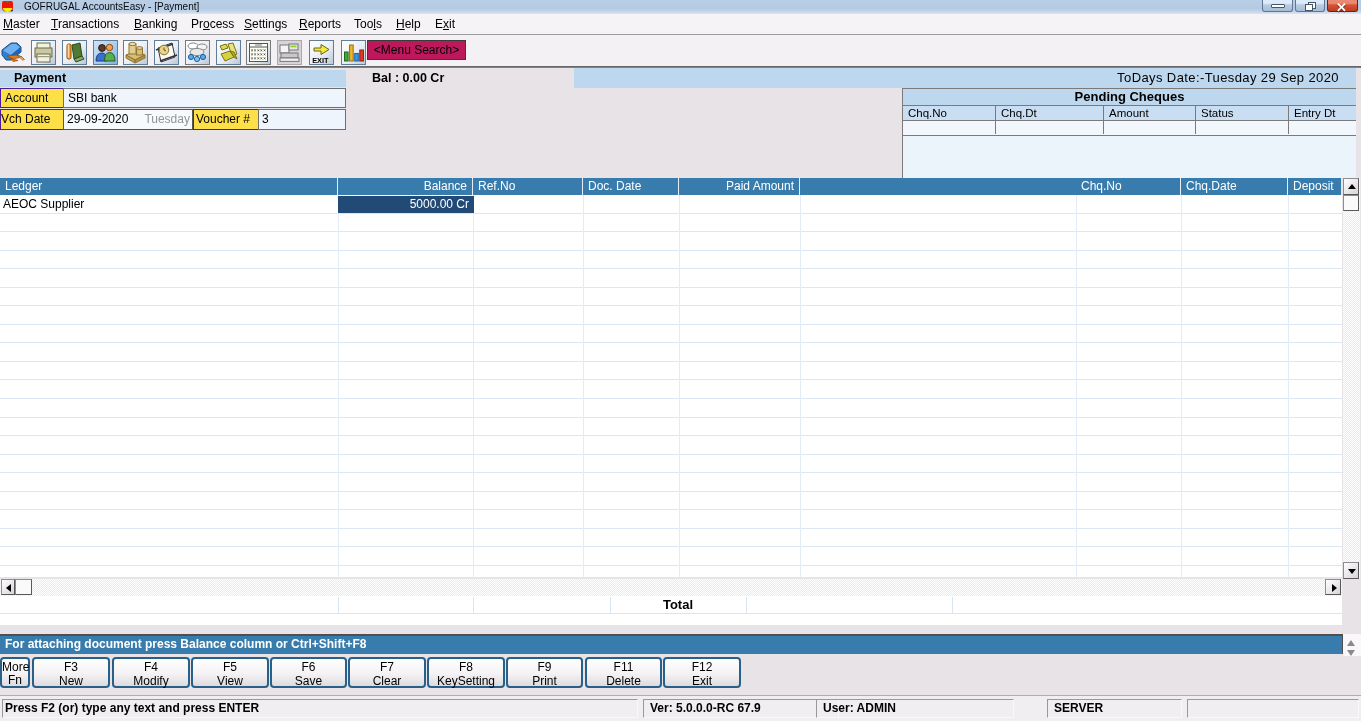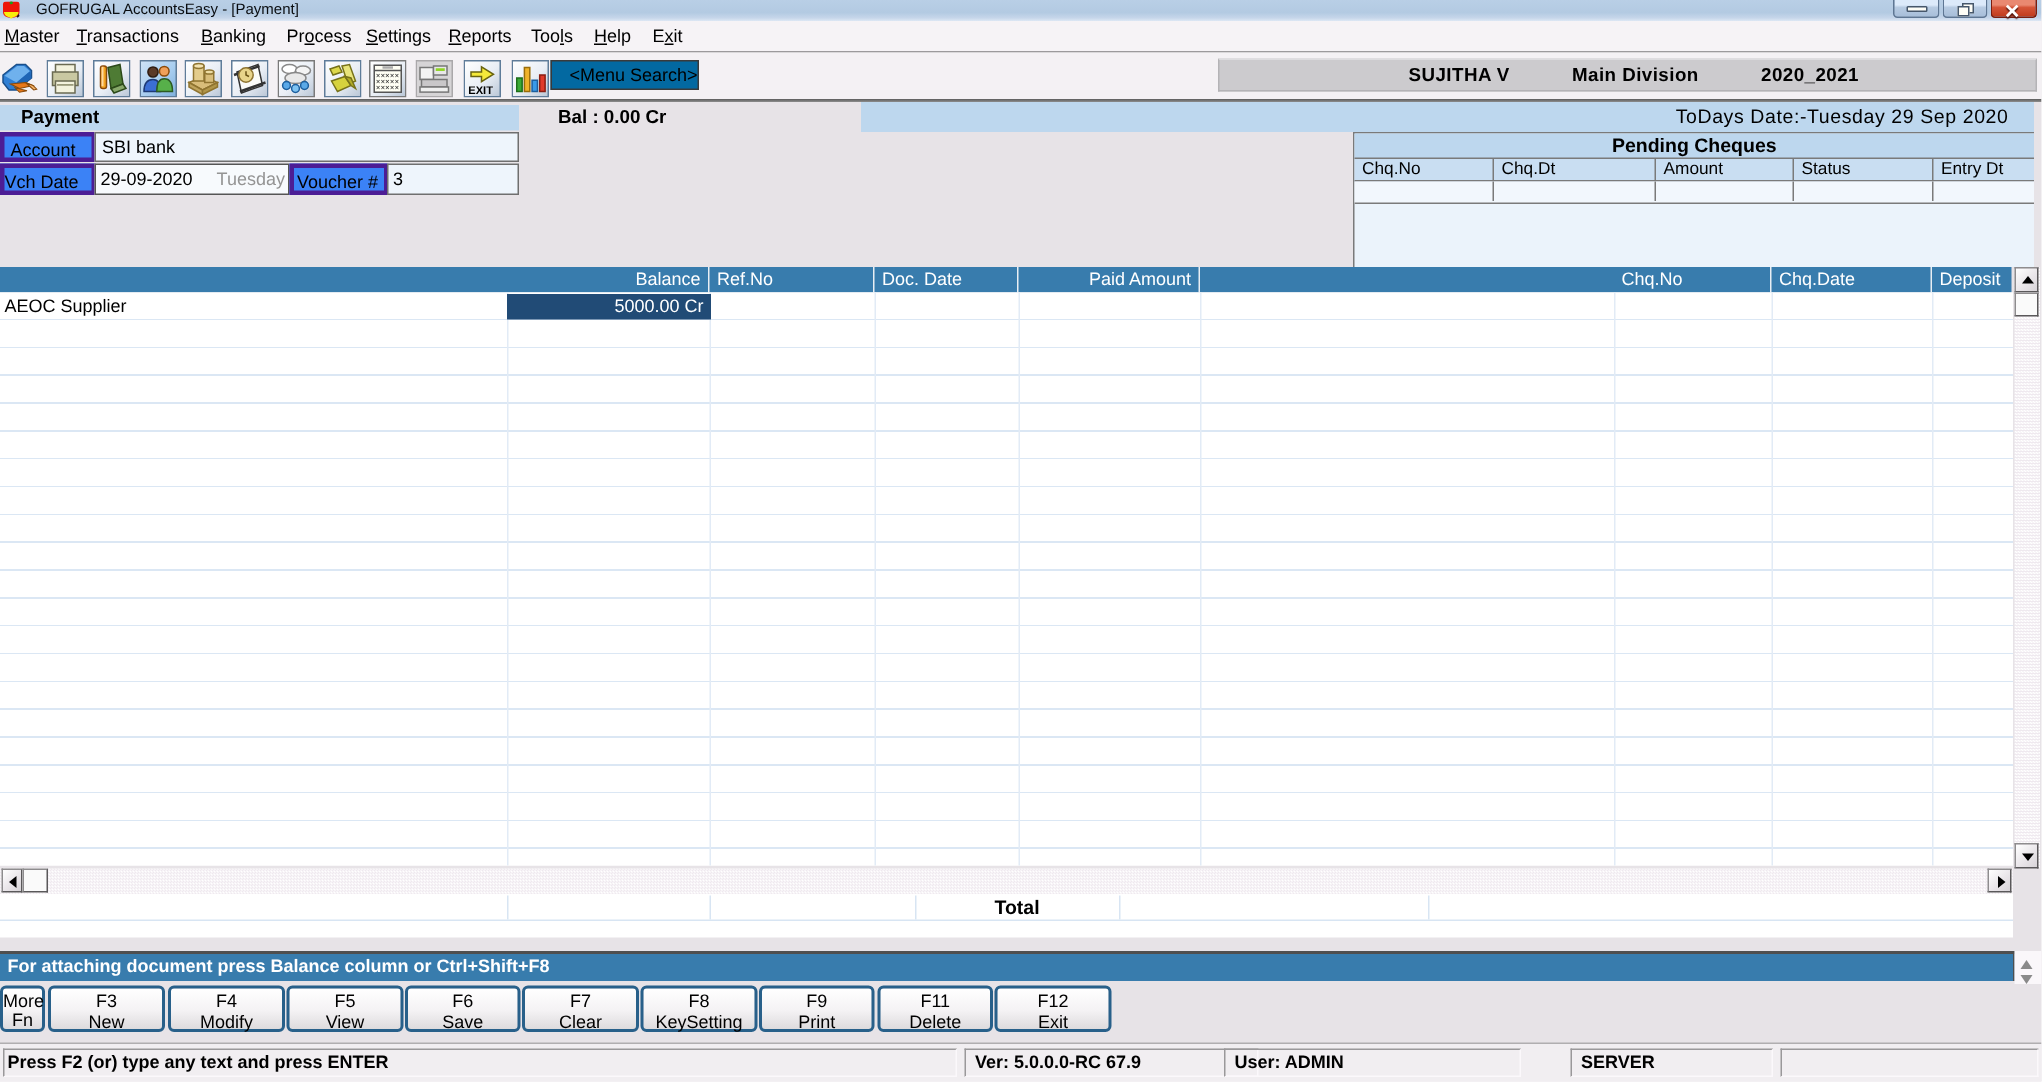--- a/index.html
+++ b/index.html
@@ -14,31 +14,31 @@
 
 #menubar{left:0;top:14px;width:1361px;height:20px;background:#f6f3f6;}
 .mi{top:14px;height:20px;line-height:20px;font-size:12px;}
 .mi u{text-decoration:underline;}
 #menuline{left:0;top:34px;width:1361px;height:1px;background:#9c9a9c;}
 
 #toolbar{left:0;top:35px;width:1361px;height:31px;background:#f4f1f4;}
 #toolline{left:0;top:66px;width:1361px;height:2px;background:linear-gradient(#5c5c5c,#8d8d8d);}
 .tbtn{top:5px;width:25px;height:25px;}
 .tbtn svg{display:block;}
-#menusearch{left:367px;top:5px;width:99px;height:20px;background:#0369a1;border:1px solid #3a3a3a;text-align:right;line-height:18px;font-size:12px;}
+#menusearch{left:367px;top:5px;width:99px;height:20px;background:#be185d;border:1px solid #3a3a3a;text-align:center;line-height:18px;font-size:12px;}
 #userbar{left:812px;top:4px;width:546px;height:22px;background:#cccbce;border:1px solid #b4b3b6;border-top-color:#dddcdf;line-height:20px;}
 #userbar span{position:absolute;font-weight:bold;font-size:12.5px;letter-spacing:0.3px;}
 
 #pay-band{left:0;top:70px;width:346px;height:17px;background:#bdd7ee;}
 #pay-band span{margin-left:14px;font-weight:bold;font-size:12.5px;line-height:17px;}
 #bal-text{left:372px;top:70px;height:17px;line-height:17px;font-weight:bold;font-size:12.5px;}
 #todays-band{left:574px;top:68px;width:782px;height:20px;background:#bdd7ee;}
 #todays-band span{position:absolute;right:17px;top:2px;font-weight:normal;font-size:13px;letter-spacing:0.4px;}
 
-.lbl{background:#3b82f6;border:3px solid #4c1d95;}
+.lbl{background:#fde047;border:1px solid #4c1d95;}
 .fld{background:#eef5fc;border:1px solid #6f6f6f;}
 #acc-lbl{left:0;top:88px;width:64px;height:20px;line-height:18px;padding-left:4px;}
 #acc-fld{left:63px;top:88px;width:283px;height:20px;line-height:18px;padding-left:4px;}
 #vch-lbl{left:0;top:109px;width:64px;height:21px;line-height:19px;}
 #vch-fld{left:63px;top:109px;width:130px;height:21px;line-height:19px;padding-left:3px;background:#f7fafd;border:1px solid #555;}
 #vch-fld .day{color:#949494;margin-left:16px;}
 #vou-lbl{left:193px;top:109px;width:66px;height:21px;line-height:19px;padding-left:2px;}
 #vou-fld{left:258px;top:109px;width:88px;height:21px;line-height:19px;padding-left:3px;}
 
 #pend-wrap{left:902px;top:88px;width:454px;height:90px;border-left:1px solid #7a7a7a;border-top:1px solid #7a7a7a;background:#ebf3fb;}
@@ -296,25 +296,20 @@
           </linearGradient>
         </defs>
         <rect x="0.5" y="0.5" width="24" height="24" fill="url(#bg12)" stroke="#5f7c99"></rect>
         <rect x="3.5" y="12" width="3.6" height="9" fill="#3aaa35" stroke="#1d6e1a"></rect>
         <rect x="8.6" y="5" width="3.6" height="16" fill="#f0b32a" stroke="#9a6d0a"></rect>
         <rect x="13.7" y="13.5" width="3.6" height="7.5" fill="#3a9ae8" stroke="#1d5f9e"></rect>
         <rect x="18.8" y="10" width="3.6" height="11" fill="#e03a2a" stroke="#8a1d12"></rect>
       </svg>
     </div>
   <div class="a" id="menusearch">&lt;Menu Search&gt;</div>
-  <div class="a" id="userbar">
-    <span style="left:126px;">SUJITHA V</span>
-    <span style="left:235px;">Main Division</span>
-    <span style="left:361px;">2020_2021</span>
-  </div>
 </div>
 <div class="a" id="toolline"></div>
 
 <div class="a" id="pay-band"><span>Payment</span></div>
 <div class="a b" id="bal-text">Bal : 0.00 Cr</div>
 <div class="a" id="todays-band">
     <span>ToDays Date:-Tuesday 29 Sep 2020</span>
   </div>
 
 <div class="a lbl" id="acc-lbl">Account</div>
@@ -335,20 +330,21 @@
   <div class="ph" style="left:386px;width:67px;border-right:none;">Entry Dt</div>
 </div>
 <div class="a" id="pend-row">
   <div class="pr" style="left:0;width:93px;"></div>
   <div class="pr" style="left:93px;width:108px;"></div>
   <div class="pr" style="left:201px;width:92px;"></div>
   <div class="pr" style="left:293px;width:93px;"></div>
 </div>
 
 <div class="a" id="thead">
+  <div class="th" style="left:0;width:338px;">Ledger</div>
   <div class="th" style="left:338px;width:135px;text-align:right;">Balance</div>
   <div class="th" style="left:473px;width:110px;">Ref.No</div>
   <div class="th" style="left:583px;width:96px;">Doc. Date</div>
   <div class="th" style="left:679px;width:121px;text-align:right;">Paid Amount</div>
   <div class="th" style="left:1076px;width:105px;">Chq.No</div>
   <div class="th" style="left:1181px;width:107px;">Chq.Date</div>
   <div class="th" style="left:1288px;width:53px;border-right:none;">Deposit</div>
 </div>
 <div class="a" id="tbody"></div>
 <div class="a" id="gridlines"></div>

